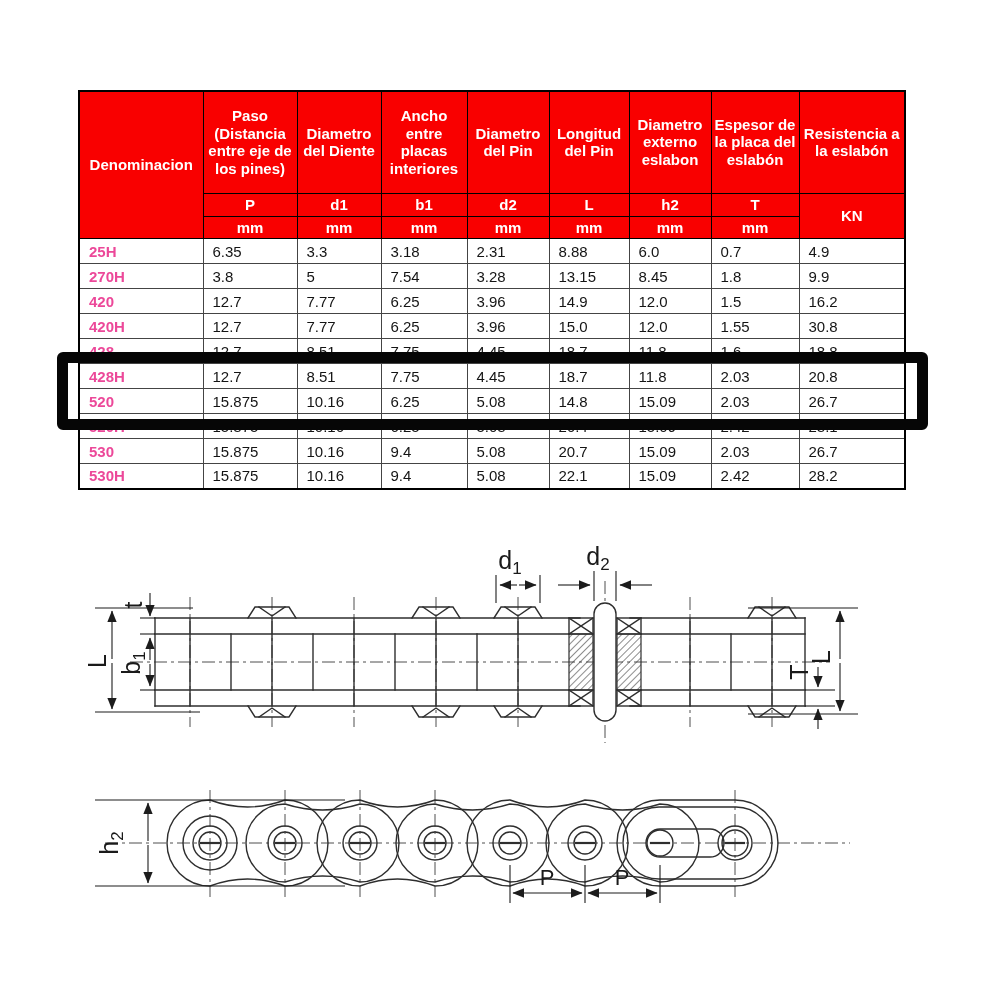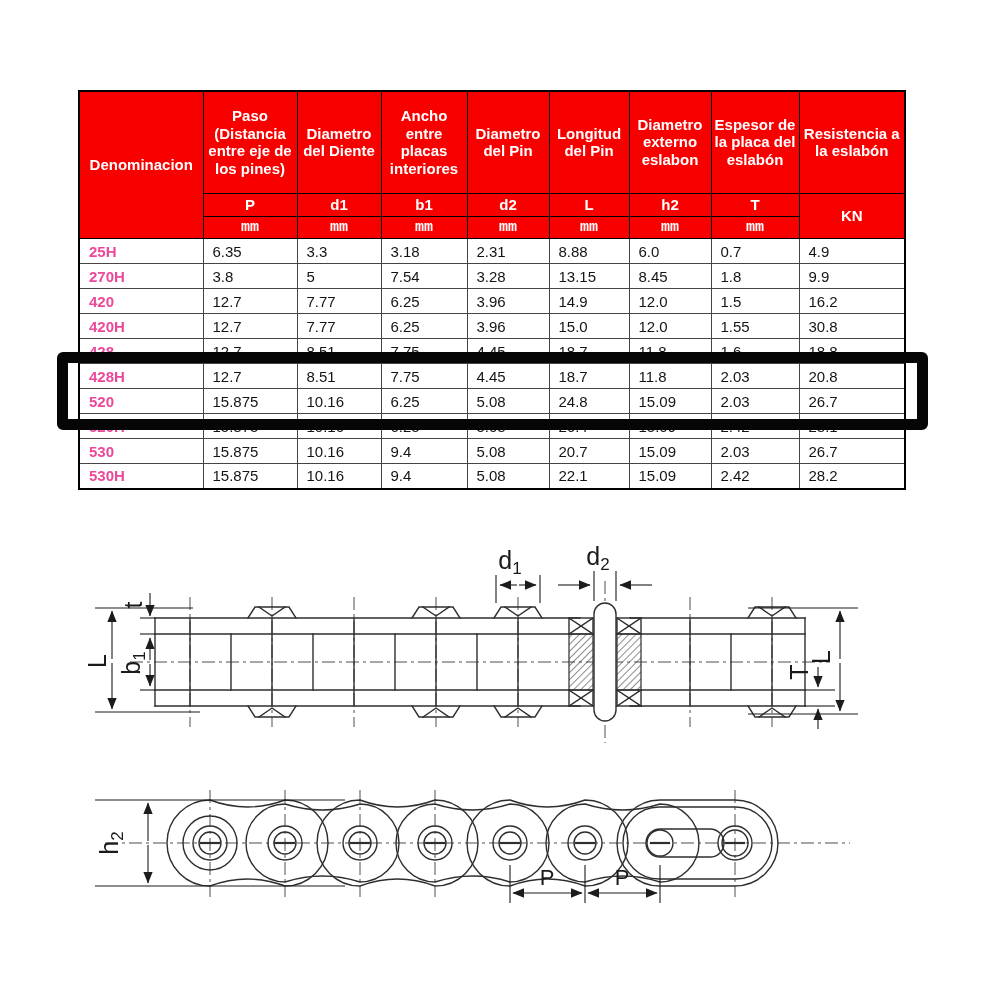--- a/index.html
+++ b/index.html
@@ -8,21 +8,21 @@
 
   
   table.spec{position:absolute;left:78px;top:90px;width:826px;border-collapse:collapse;
              table-layout:fixed;border:2px solid #000;}
   table.spec th,table.spec td{box-sizing:border-box;overflow:hidden;}
   table.spec thead th{background:#f90000;color:#fff;font-size:15px;font-weight:bold;
              text-align:center;vertical-align:middle;line-height:1.18;
              border:1px solid #000;padding:2px 3px;}
   tr.hrow1 th{height:102px;}
   tr.hrow2 th{height:23px;}
-  tr.hrow3 th{height:20px;font-family:Liberation Mono, monospace;}
+  tr.hrow3 th{height:20px;}
   table.spec tbody td{background:#fff;border:1px solid #444;border-left:1px solid #333;
              font-size:15px;color:#141414;height:25px;vertical-align:middle;
              padding:0 0 0 9px;text-align:left;}
   table.spec tbody td.rname{font-weight:bold;color:#ec4899;}
 
   
   .hibox{position:absolute;left:57px;top:352px;width:849px;height:56px;
          border:11px solid #060606;border-radius:6px;box-sizing:content-box;
          background:transparent;}
 
@@ -150,21 +150,21 @@
         <td>11.8</td>
         <td>2.03</td>
         <td>20.8</td>
       </tr>
       <tr>
         <td class="rname">520</td>
         <td>15.875</td>
         <td>10.16</td>
         <td>6.25</td>
         <td>5.08</td>
-        <td>24.8</td>
+        <td>14.8</td>
         <td>15.09</td>
         <td>2.03</td>
         <td>26.7</td>
       </tr>
       <tr>
         <td class="rname">520H</td>
         <td>15.875</td>
         <td>10.16</td>
         <td>6.25</td>
         <td>5.08</td>

